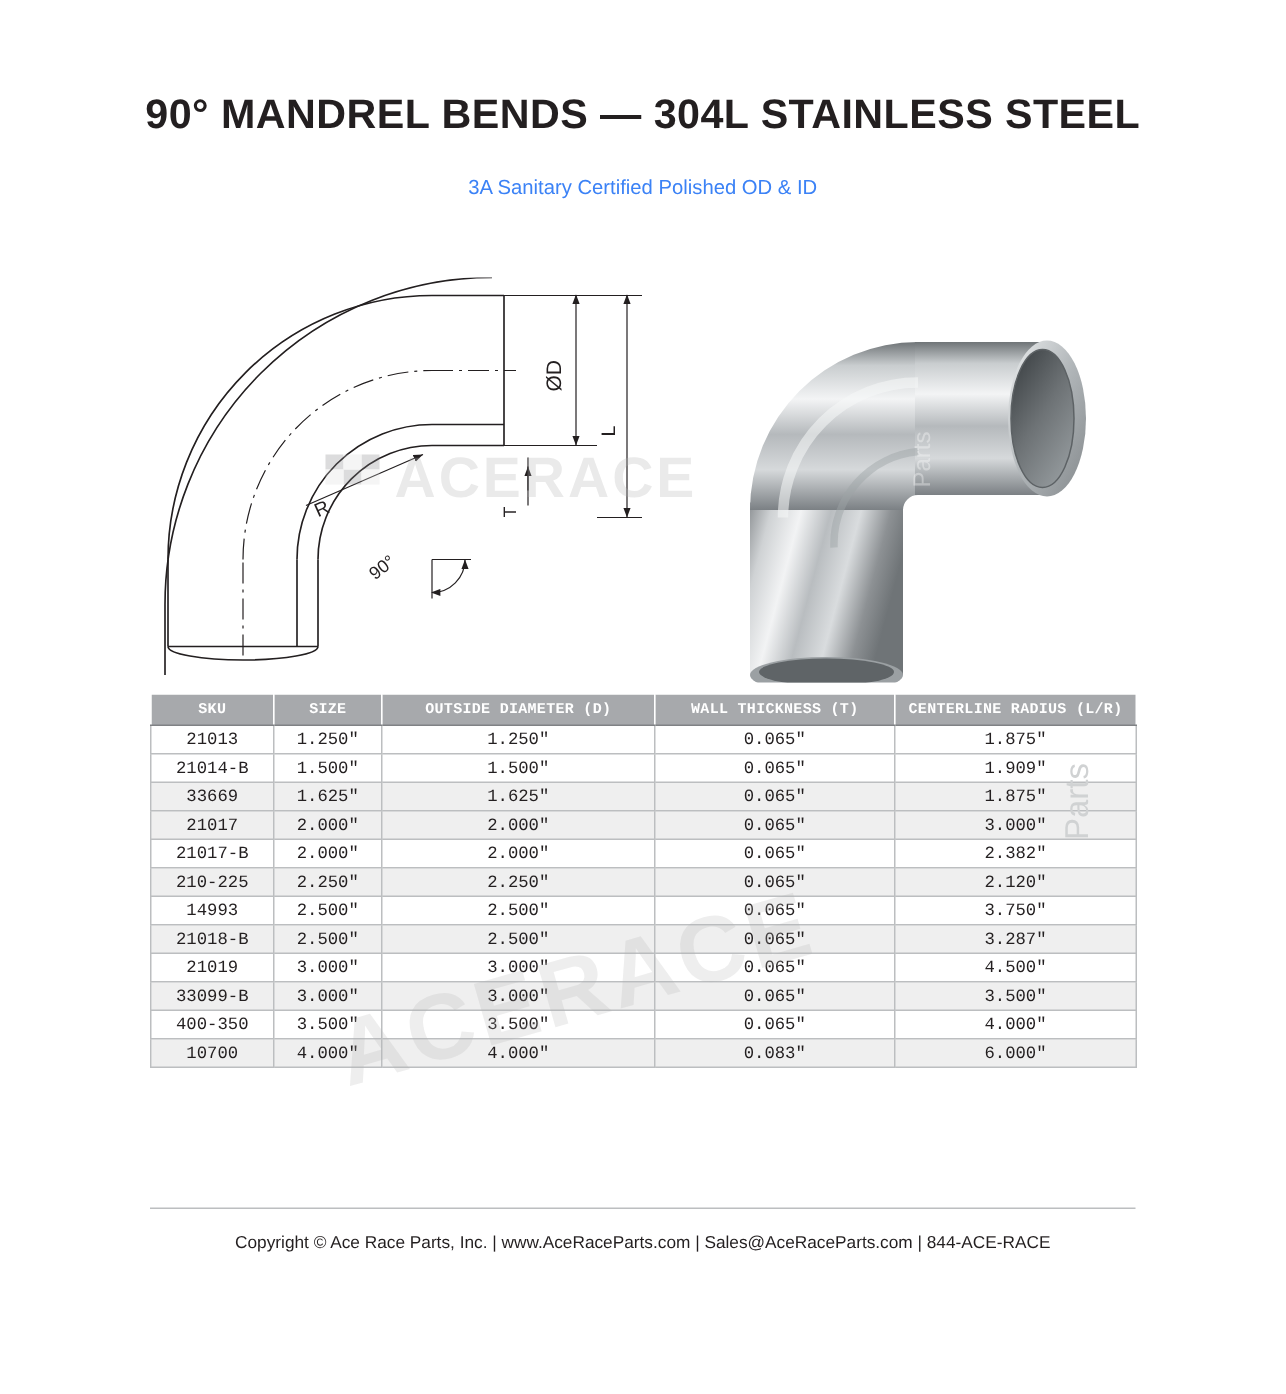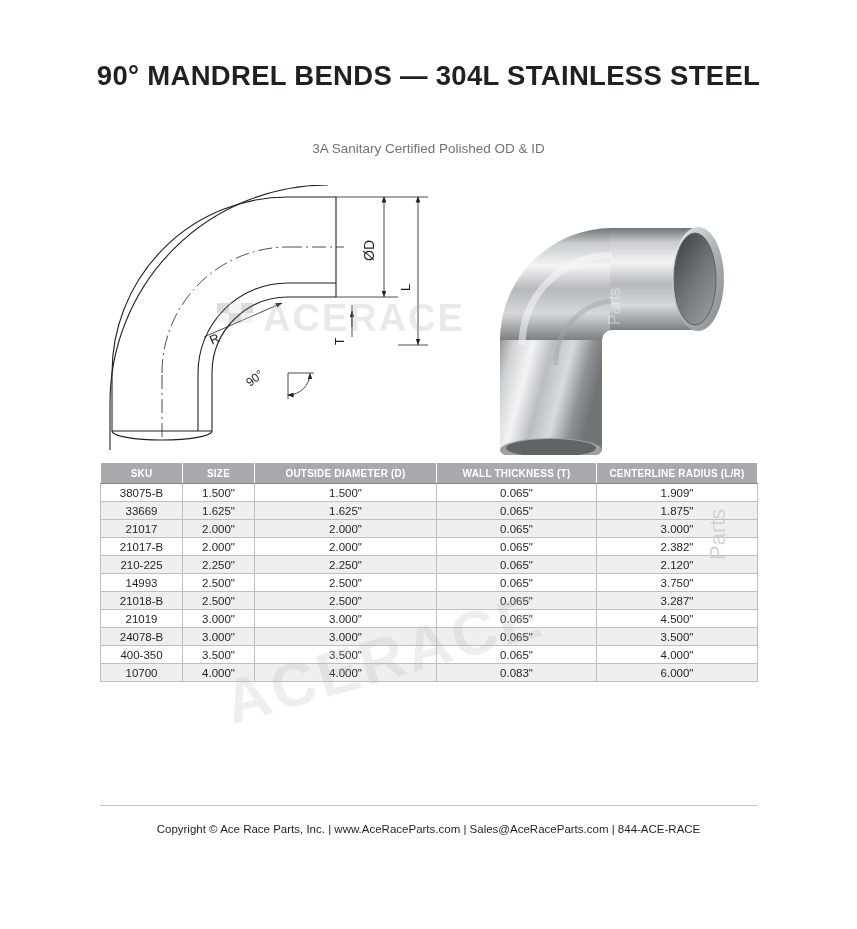--- a/index.html
+++ b/index.html
@@ -31,22 +31,21 @@
     letter-spacing: 0.3px;
     color: #231f20;
   }
   .subtitle {
     position: absolute;
     top: 117px;
     left: 0;
     width: 857px;
     text-align: center;
     font-size: 13.5px;
-    color: #737373;
-    margin-top: 24px;
+    color: #3b82f6;
   }
 
   
   .diagram {
     position: absolute;
     top: 185px;
     left: 100px;
     width: 660px;
     height: 265px;
   }
@@ -75,20 +74,21 @@
   .table-wrap {
     position: absolute;
     left: 100px;
     top: 462px;
     width: 657px;
   }
   table {
     border-collapse: collapse;
     width: 657px;
     table-layout: fixed;
+    font-family: Liberation Mono, monospace;
   }
   thead th {
     background: #a7a9ac;
     color: #ffffff;
     font-size: 10px;
     font-weight: bold;
     letter-spacing: 0.2px;
     padding: 5px 2px 4px 2px;
     text-align: center;
     border: 1px solid #ffffff;
@@ -328,21 +328,28 @@
         <tr>
           <th>SKU</th>
           <th>SIZE</th>
           <th>OUTSIDE DIAMETER (D)</th>
           <th>WALL THICKNESS (T)</th>
           <th>CENTERLINE RADIUS (L/R)</th>
         </tr>
       </thead>
       <tbody>
         <tr class="odd">
-          <td>38075-B</td>
+          <td>21013</td>
+          <td>1.250"</td>
+          <td>1.250"</td>
+          <td>0.065"</td>
+          <td>1.875"</td>
+        </tr>
+        <tr class="odd">
+          <td>21014-B</td>
           <td>1.500"</td>
           <td>1.500"</td>
           <td>0.065"</td>
           <td>1.909"</td>
         </tr>
         <tr class="even">
           <td>33669</td>
           <td>1.625"</td>
           <td>1.625"</td>
           <td>0.065"</td>
@@ -384,21 +391,21 @@
           <td>3.287"</td>
         </tr>
         <tr class="odd">
           <td>21019</td>
           <td>3.000"</td>
           <td>3.000"</td>
           <td>0.065"</td>
           <td>4.500"</td>
         </tr>
         <tr class="even">
-          <td>24078-B</td>
+          <td>33099-B</td>
           <td>3.000"</td>
           <td>3.000"</td>
           <td>0.065"</td>
           <td>3.500"</td>
         </tr>
         <tr class="odd">
           <td>400-350</td>
           <td>3.500"</td>
           <td>3.500"</td>
           <td>0.065"</td>

